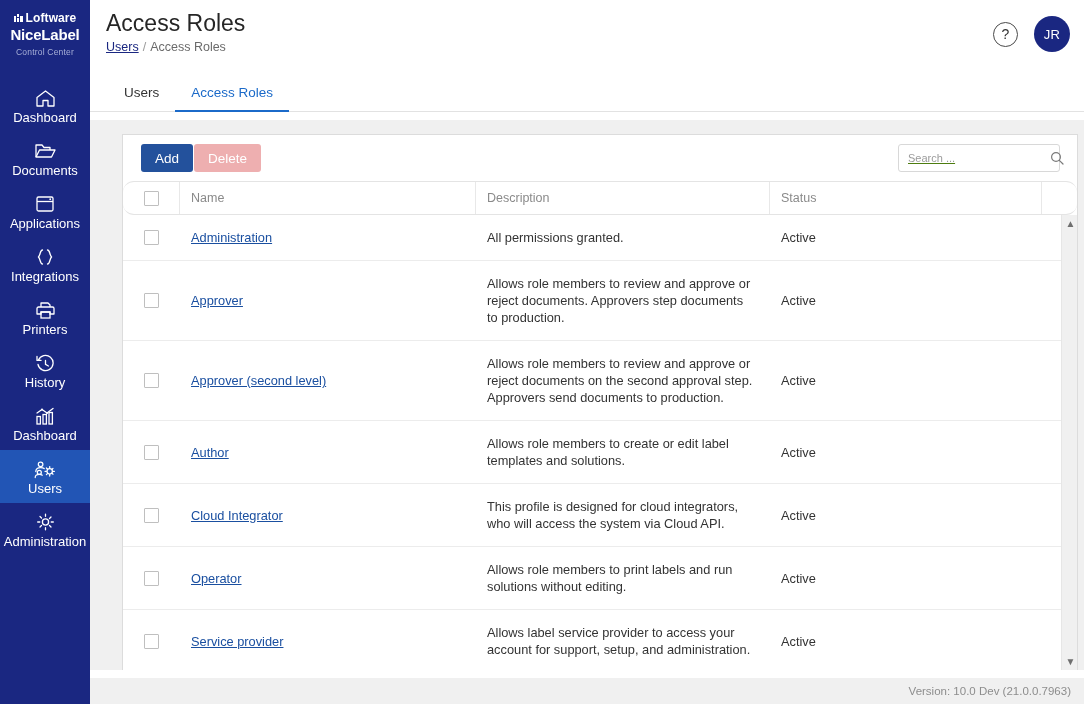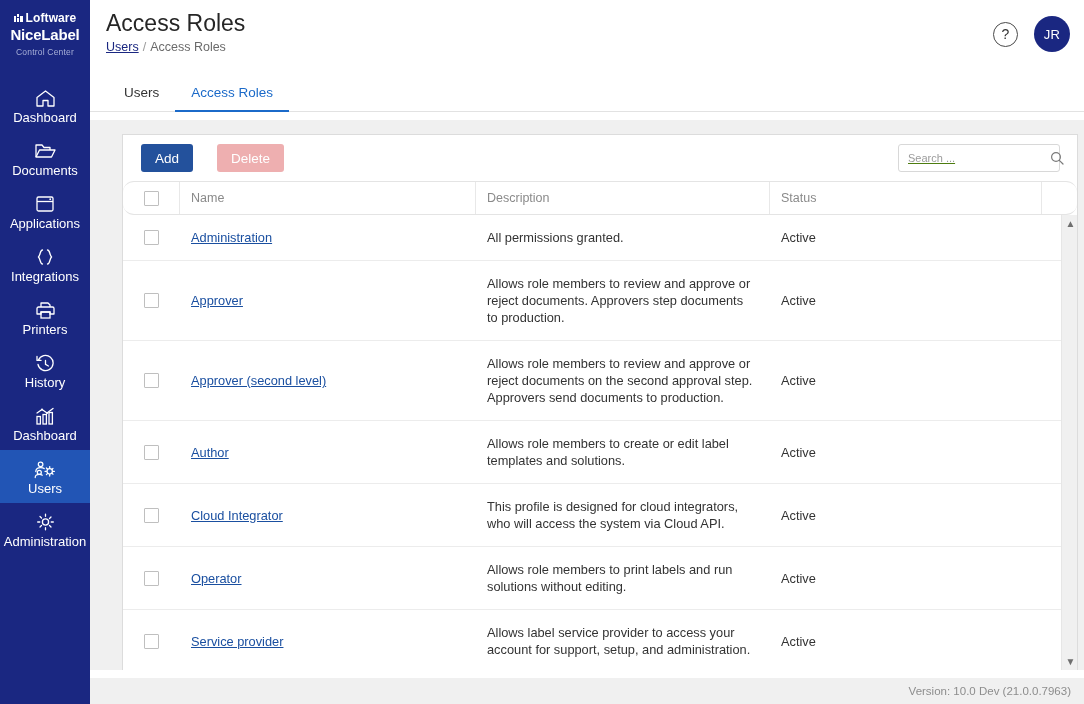--- a/index.html
+++ b/index.html
@@ -118,21 +118,21 @@
   .toolbar {
     height: 46px; display: flex; align-items: center;
     padding: 0 0 0 18px; position: relative;
   }
   .btn {
     border: none; border-radius: 3px; font-size: 13.5px;
     color: #fff; height: 28px; padding: 0 14px; cursor: pointer;
     font-family: "Liberation Sans", sans-serif;
   }
   .btn-add { background: #23519c; }
-  .btn-delete { background: #eeafb0; margin-left: 24px; cursor: default; }
+  .btn-delete { background: #eeafb0; margin-left: 1px; cursor: default; }
 
   .searchbox {
     position: absolute; right: 17px; top: 9px;
     width: 162px; height: 28px;
     border: 1px solid #d8d8d8; border-radius: 3px;
     background: #fff; display: flex; align-items: center;
     padding: 0 7px 0 9px;
   }
   .searchbox input {
     border: none; outline: none; flex: 1 1 auto;

